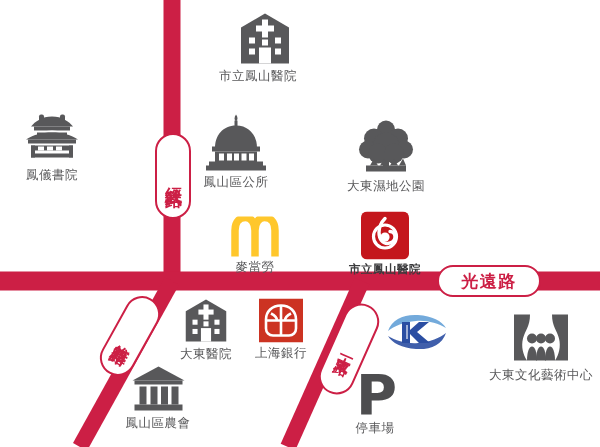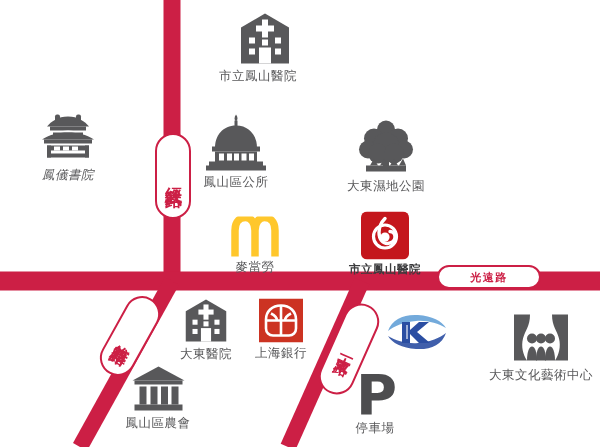--- a/index.html
+++ b/index.html
@@ -55,23 +55,23 @@
   }
   .badge.vert {
     width:36px; height:86px;
     border-radius:18px;
     writing-mode:vertical-rl;
     text-orientation:upright;
     font-size:17px;
     line-height:1.05;
   }
   .badge.horiz {
-    width:104px; height:24px;
+    width:104px; height:32px;
     border-radius:16px;
-    font-size:11px;
+    font-size:17px;
   }
 
   .sr { position:absolute; width:1px; height:1px; overflow:hidden; clip:rect(0 0 0 0); }
 </style>
 </head>
 <body>
 
 <div id="map">
 
   <svg id="roads" viewBox="0 0 600 447">
@@ -88,21 +88,21 @@
   </svg>
 
   <div class="badge vert" style="left:155px; top:133px;">經武路</div>
 
   <div class="badge horiz" style="left:437px; top:265px;">光遠路</div>
 
   <div class="badge vert" style="left:112px; top:293px; transform:rotate(29deg);">維新路</div>
 
   <div class="badge vert" style="left:331px; top:301px; width:36px; height:96px; transform:rotate(24deg); font-size:15px;">大東一路</div>
 
-  <div class="poi" style="left:68px; top:148px;font-style:italic;">
+  <div class="poi" style="left:52px; top:148px;">
     <span class="glyph">
       <svg width="60" height="52" viewBox="0 0 60 52">
         <g fill="#58585a">
           <rect x="17" y="2" width="5" height="8" rx="2"></rect>
           <rect x="38" y="2" width="5" height="8" rx="2"></rect>
           <path d="M30 4 C20 4 13 9 9 14 L51 14 C47 9 40 4 30 4 Z"></path>
           <rect x="12" y="14" width="36" height="4"></rect>
           <path d="M30 18 C22 18 17 21 15 25 L45 25 C43 21 38 18 30 18 Z" fill="#fff"></path>
           <path d="M15 20 L45 20 L45 25 L15 25 Z" fill="#58585a"></path>
           <path d="M30 20.5 C24 20.5 20.5 23 19.5 25 L40.5 25 C39.5 23 36 20.5 30 20.5 Z" fill="#fff"></path>

